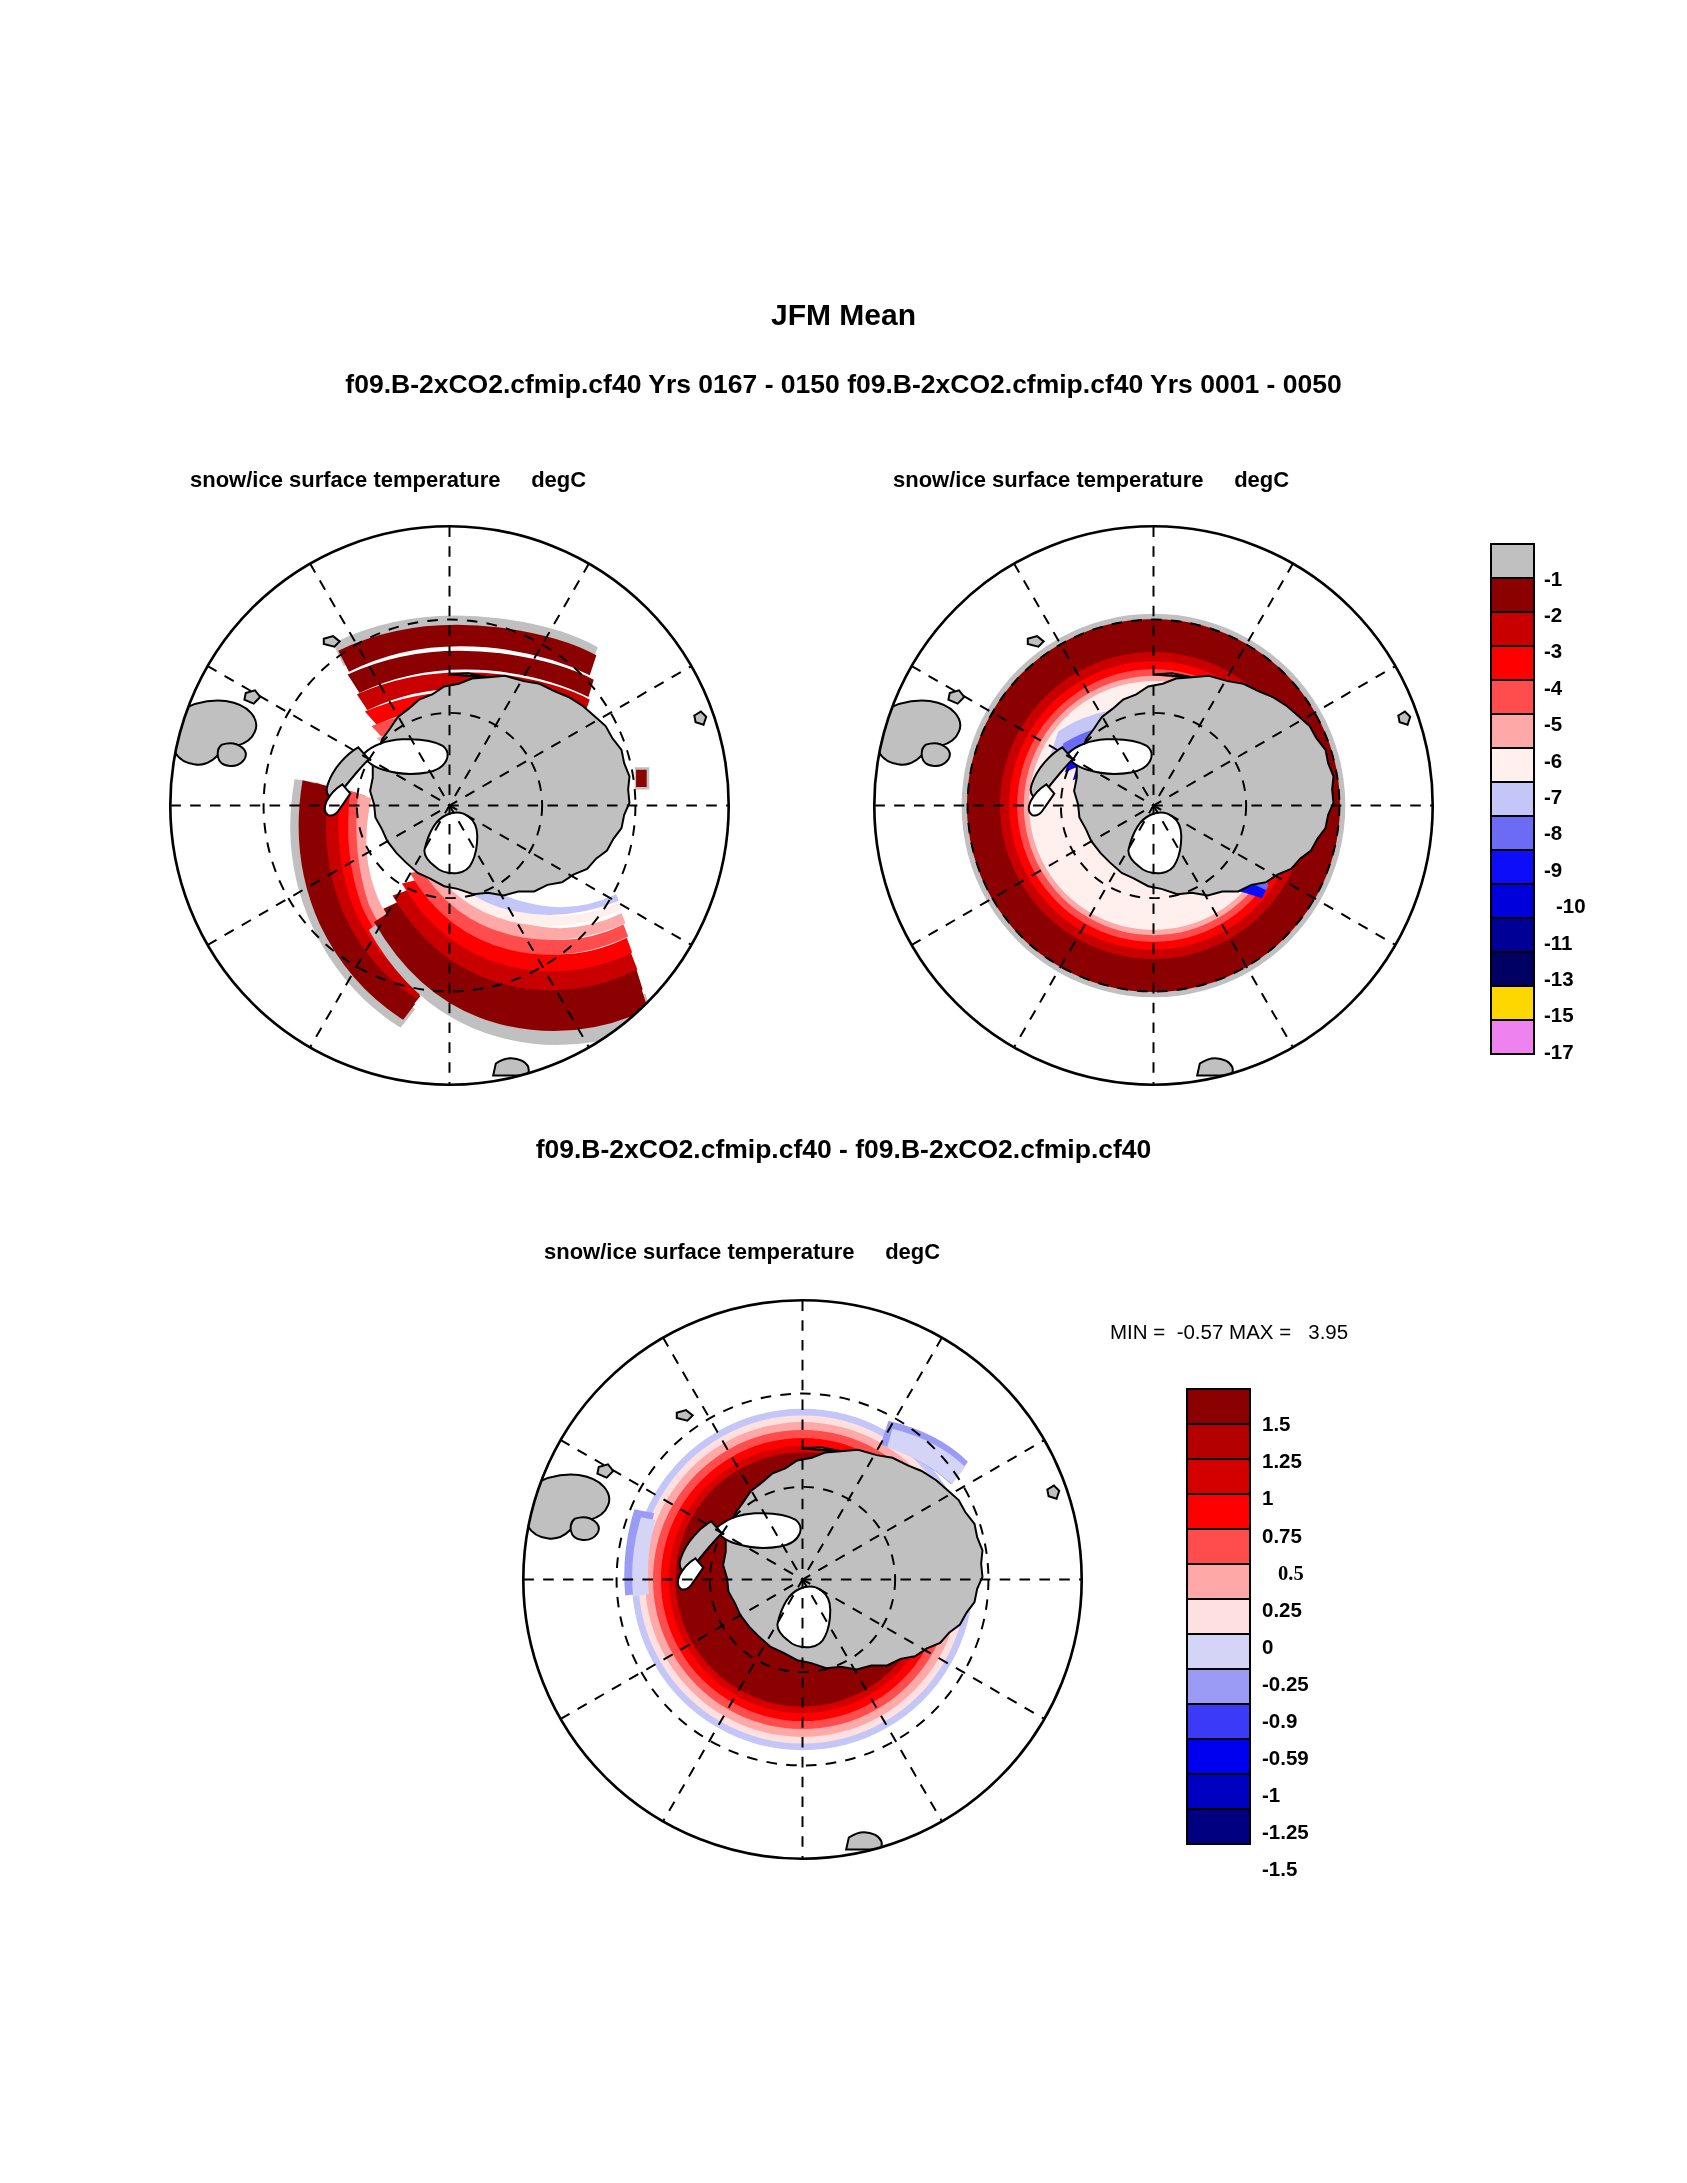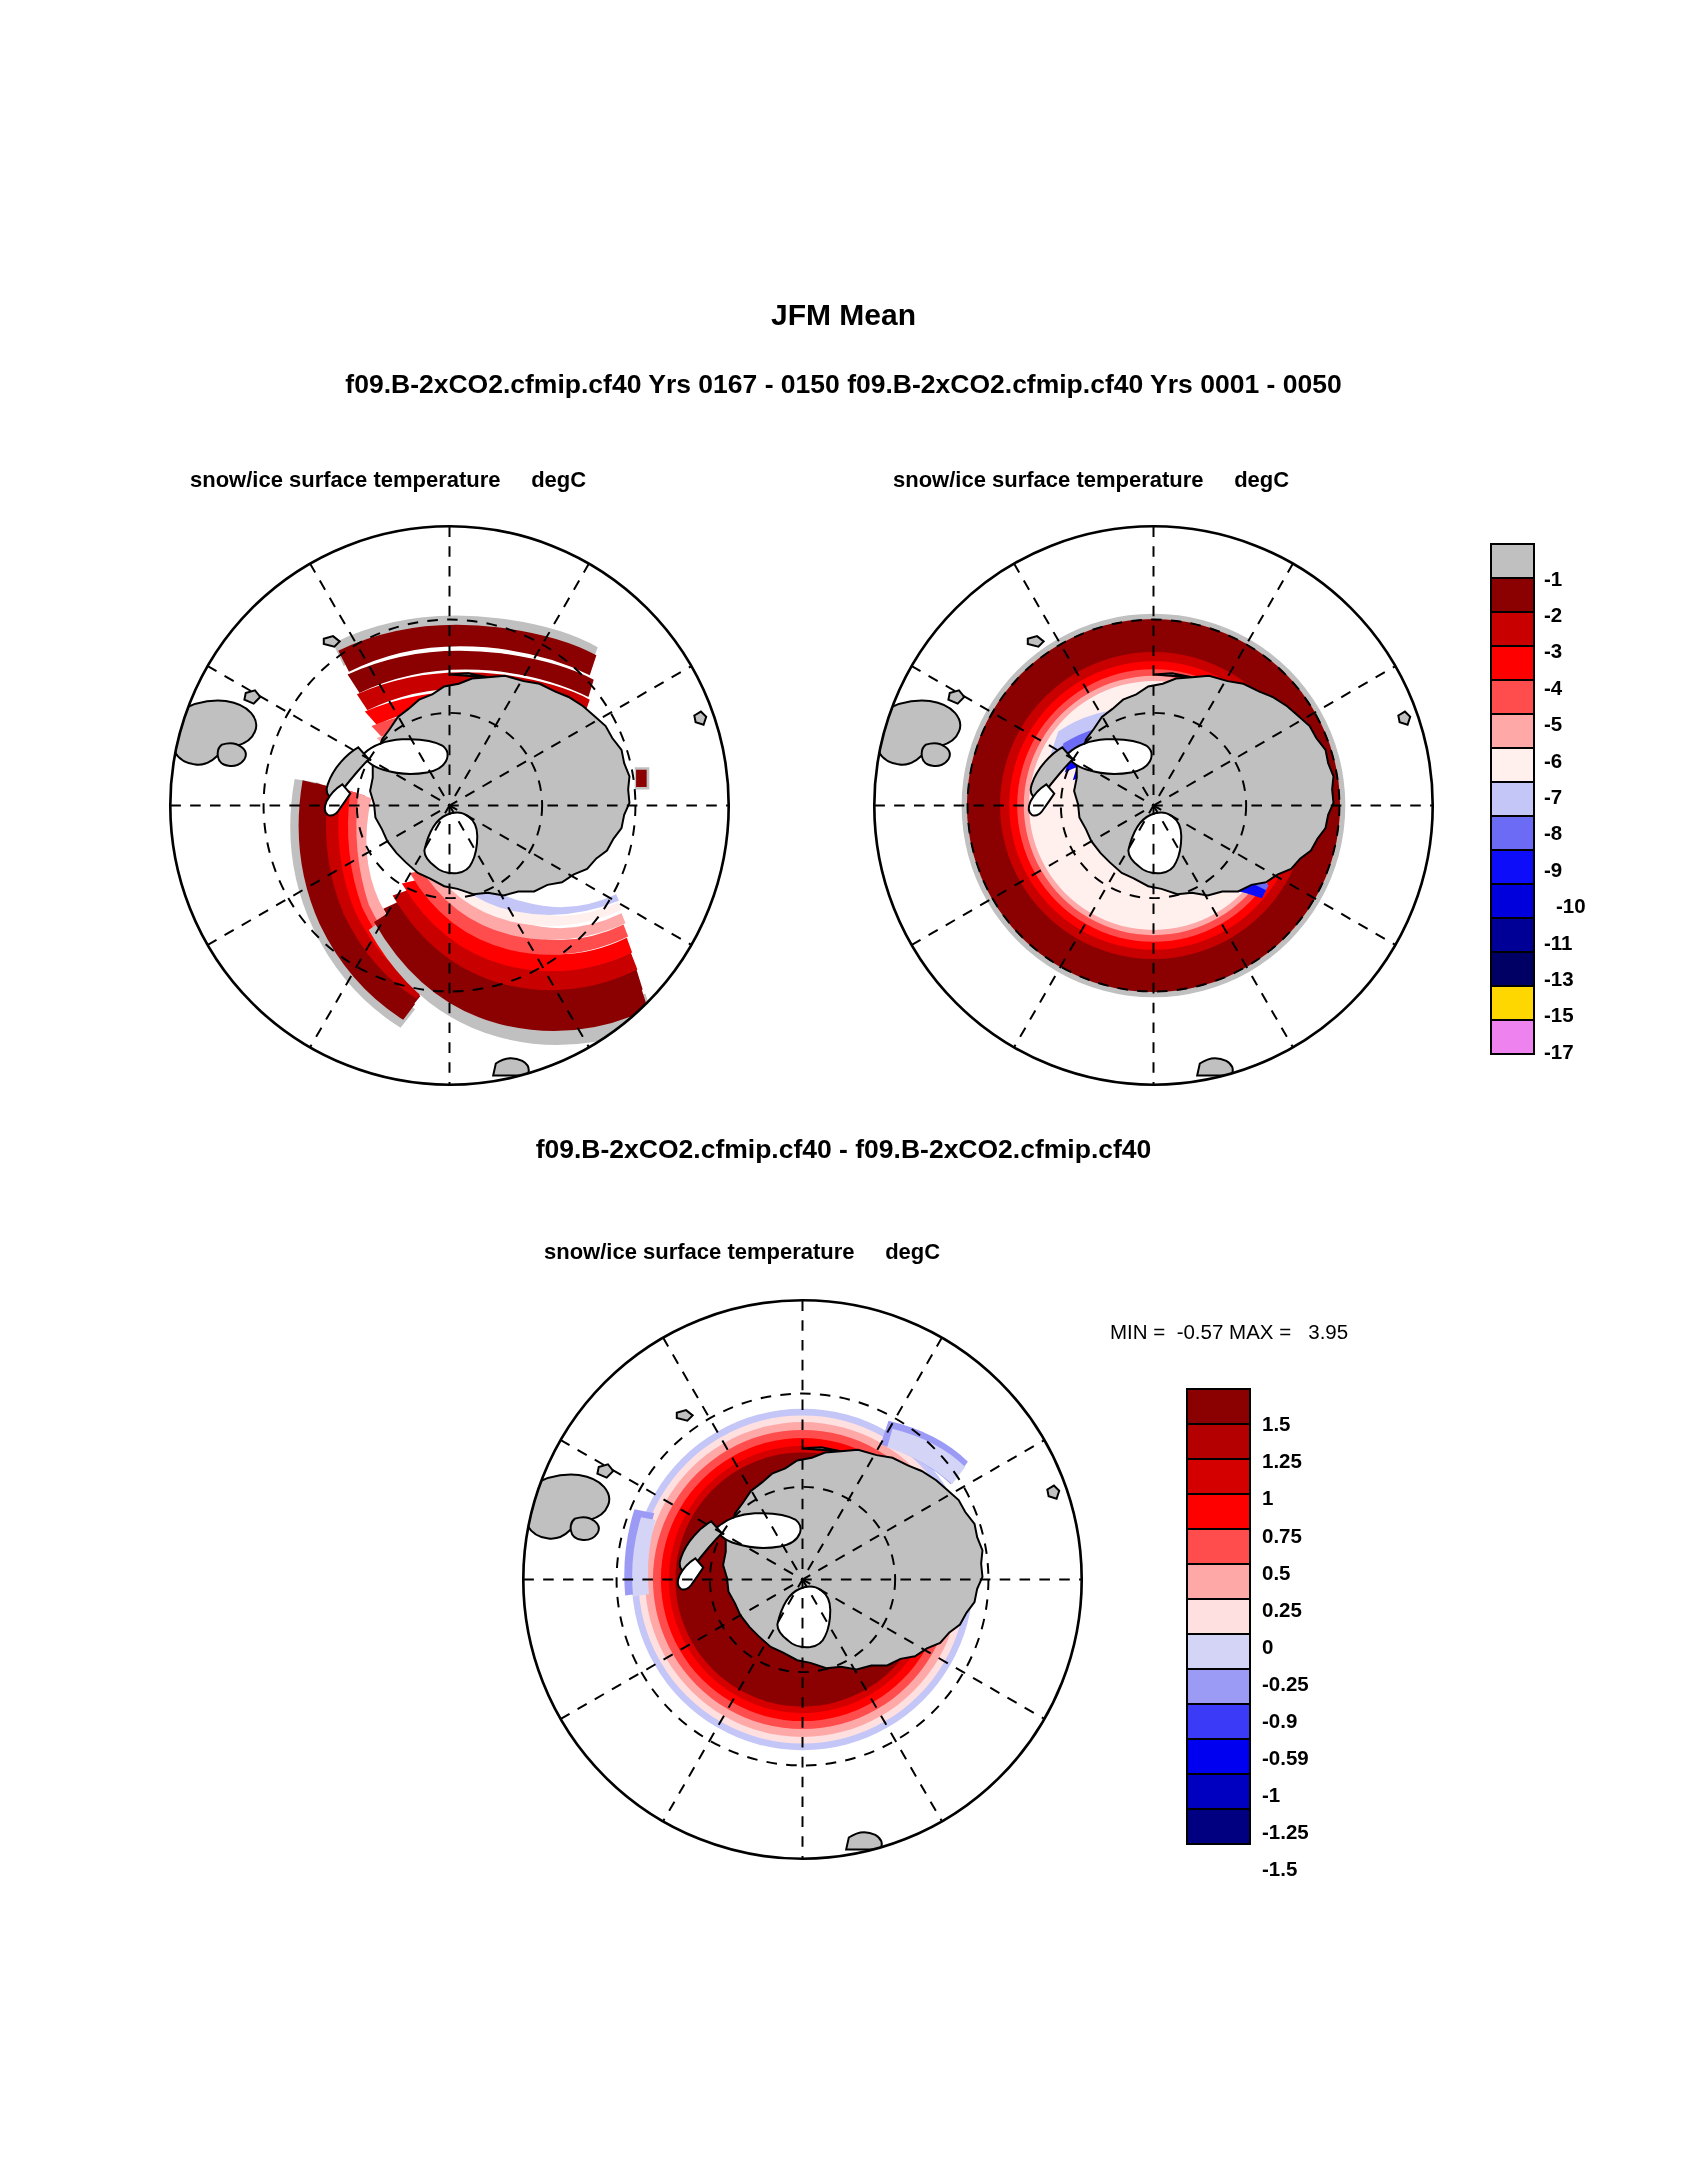--- a/index.html
+++ b/index.html
@@ -274,21 +274,21 @@
     <div class="cbar-cell" style="background: rgb(58, 58, 247); height: 37px;"></div>
     <div class="cbar-cell" style="background: rgb(0, 0, 240); height: 37px;"></div>
     <div class="cbar-cell" style="background: rgb(0, 0, 192); height: 37px;"></div>
     <div class="cbar-cell" style="background: rgb(0, 0, 128); height: 37px;"></div>
   </div>
 <div class="abs" id="cbar-diff-labels" style="left: 1262px; top: 1388px; position: absolute;">
     <div class="cbar-lab" style="position: absolute; left: 0px; top: 26px;">1.5</div>
     <div class="cbar-lab" style="position: absolute; left: 0px; top: 63px;">1.25</div>
     <div class="cbar-lab" style="position: absolute; left: 0px; top: 100px;">1</div>
     <div class="cbar-lab" style="position: absolute; left: 0px; top: 138px;">0.75</div>
-    <div class="cbar-lab" style="position: absolute; left: 0px; top: 175px;">0.5</div>
+    <div class="cbar-lab" style="position: absolute; left: 16px; top: 175px; font-family: Liberation Serif, serif;">0.5</div>
     <div class="cbar-lab" style="position: absolute; left: 0px; top: 212px;">0.25</div>
     <div class="cbar-lab" style="position: absolute; left: 0px; top: 249px;">0</div>
     <div class="cbar-lab" style="position: absolute; left: 0px; top: 286px;">-0.25</div>
     <div class="cbar-lab" style="position: absolute; left: 0px; top: 323px;">-0.9</div>
     <div class="cbar-lab" style="position: absolute; left: 0px; top: 360px;">-0.59</div>
     <div class="cbar-lab" style="position: absolute; left: 0px; top: 397px;">-1</div>
     <div class="cbar-lab" style="position: absolute; left: 0px; top: 434px;">-1.25</div>
     <div class="cbar-lab" style="position: absolute; left: 0px; top: 471px;">-1.5</div>
   </div>
 

